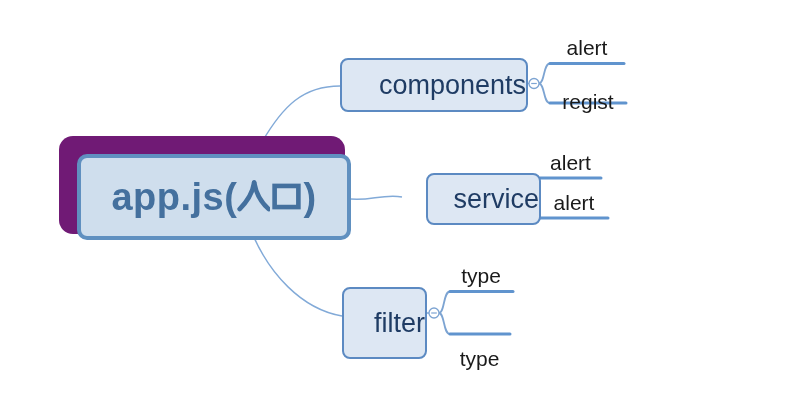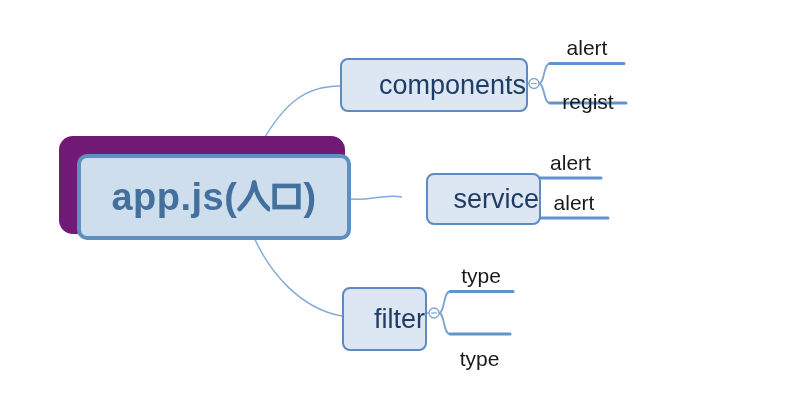--- a/index.html
+++ b/index.html
@@ -61,21 +61,21 @@
     border-radius: 8px;
     display: flex;
     align-items: center;
     justify-content: flex-end;
     color: #1f3c64;
     font-size: 27px;
     line-height: 1;
   }
   .branch-components { left: 340px; top: 58px;  width: 188px; height: 54px; }
   .branch-service    { left: 426px; top: 173px; width: 115px; height: 52px; }
-  .branch-filter     { left: 342px; top: 287px; width: 85px;  height: 64px; }
+  .branch-filter     { left: 342px; top: 287px; width: 85px;  height: 72px; }
   
   .child-label {
     position: absolute;
     color: #1a1a1a;
     font-size: 21px;
     line-height: 24px;
     height: 24px;
     text-align: center;
     white-space: nowrap;
   }

